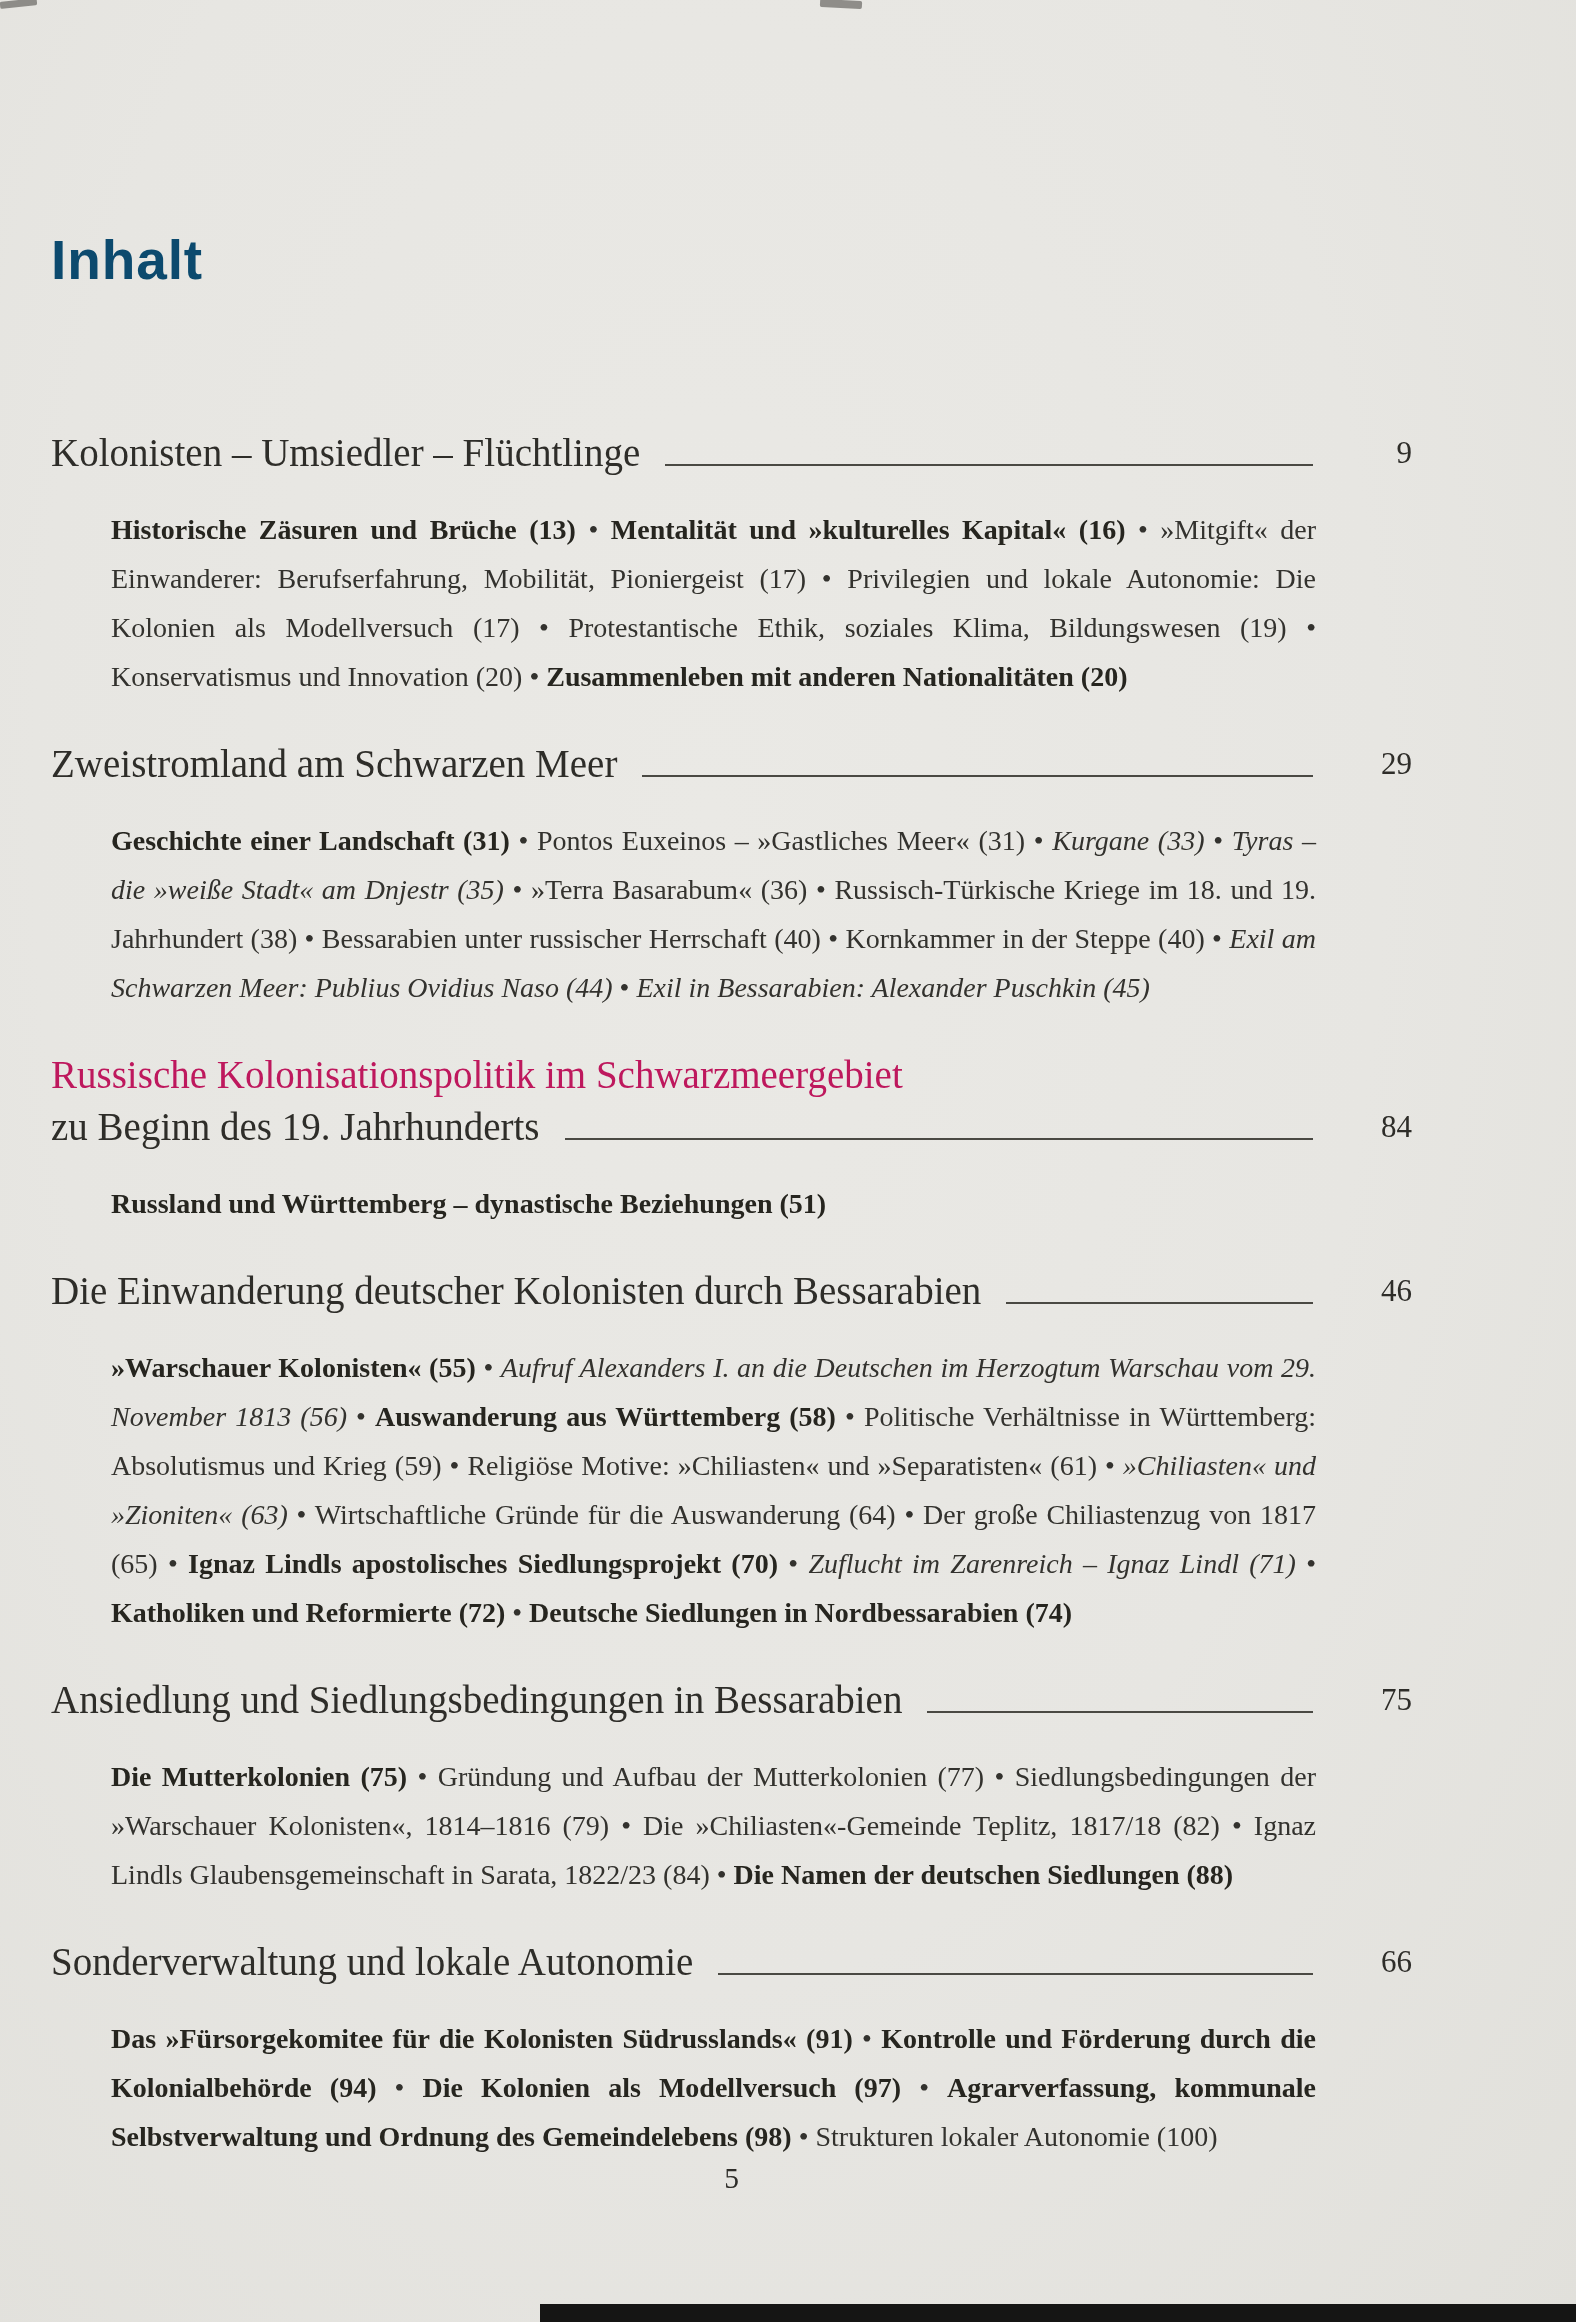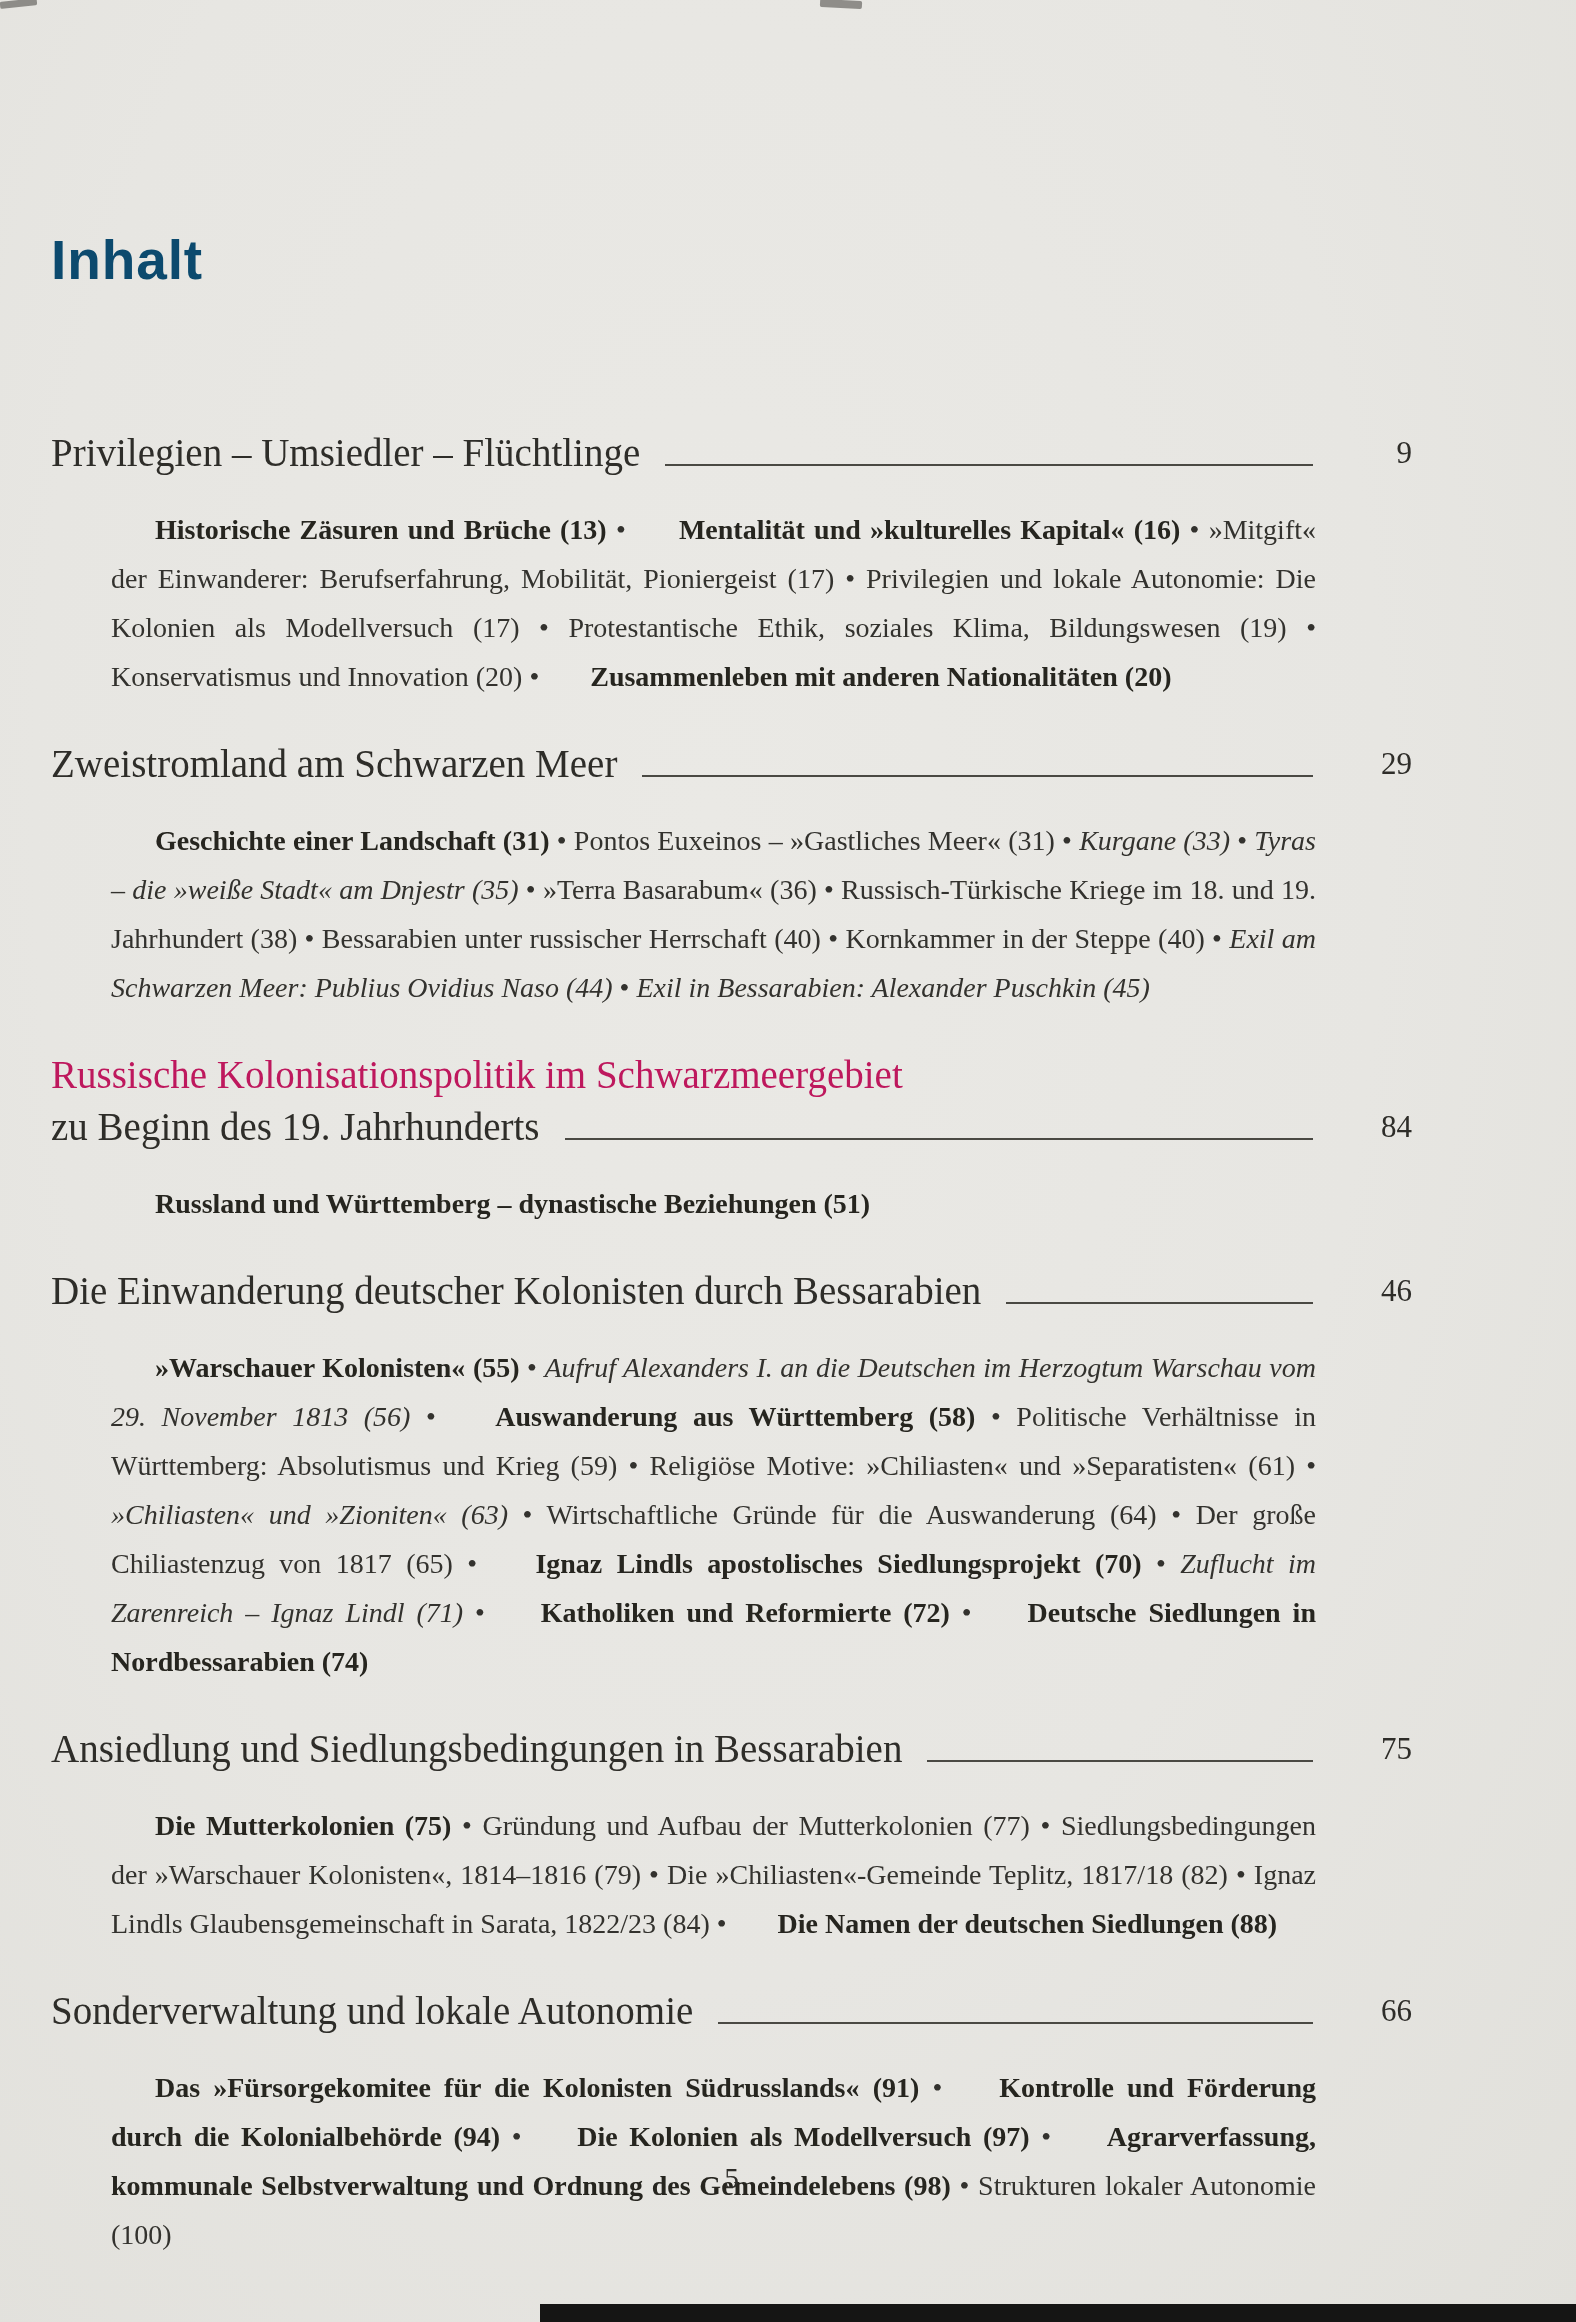--- a/index.html
+++ b/index.html
@@ -22,21 +22,21 @@
   }
   .heading-row{display:flex;align-items:flex-end;}
   .heading-row .title{font-size:39px;line-height:52px;color:#2e2d29;white-space:nowrap;}
   .leader{flex:1;border-bottom:2.8px solid #4a4943;margin:0 0 13px 25px;}
   .pagenum{margin-left:57px;font-size:31px;line-height:52px;min-width:42px;text-align:right;color:#2e2d29;}
   .entries{
     margin:26px 0 0 60px;width:1205px;
     text-align:justify;font-size:28px;line-height:49px;color:#33322e;
     hyphens:none;
   }
-  .entry.bold{font-weight:700;color:#26251f;margin-left:44px;}
+  .entry.bold{font-weight:700;color:#26251f;}
   .entry.italic{font-style:italic;}
   .entry.regular{font-weight:400;}
   .sep{color:#33322e;}
   .footer-num{
     position:absolute;top:2162px;left:51px;width:1361px;
     text-align:center;font-size:29.5px;color:#2e2d29;
   }
   .bottom-bar{position:absolute;left:540px;right:0;bottom:0;height:18.5px;background:#151514;}
   .smudge{position:absolute;background:#45443f;opacity:.55;border-radius:1.8px;}
   .smudge.tl{left:0;top:0;width:37px;height:7.4px;transform:rotate(-6deg);}
@@ -44,21 +44,21 @@
 </style>
 </head>
 <body>
 
 <div class="content">
   <h1 class="page-title">Inhalt</h1>
   <div>
   <div class="section first">
 
     <div class="heading-row">
-      <span class="title">Privilegien – Umsiedler – Flüchtlinge</span>
+      <span class="title">Kolonisten – Umsiedler – Flüchtlinge</span>
       <span class="leader"></span>
       <span class="pagenum">9</span>
     </div>
     <p class="entries"><span class="entry bold">Historische Zäsuren und Brüche (13)</span><span class="sep"> • </span><span class="entry bold">Mentalität und »kulturelles Kapital« (16)</span><span class="sep"> • </span><span class="entry regular">»Mitgift« der Einwanderer: Berufserfahrung, Mobilität, Pioniergeist (17)</span><span class="sep"> • </span><span class="entry regular">Privilegien und lokale Autonomie: Die Kolonien als Modellversuch (17)</span><span class="sep"> • </span><span class="entry regular">Protestantische Ethik, soziales Klima, Bildungswesen (19)</span><span class="sep"> • </span><span class="entry regular">Konservatismus und Innovation (20)</span><span class="sep"> • </span><span class="entry bold">Zusammenleben mit anderen Nationalitäten (20)</span></p>
   </div>
 
   <div class="section">
 
     <div class="heading-row">
       <span class="title">Zweistromland am Schwarzen Meer</span>

